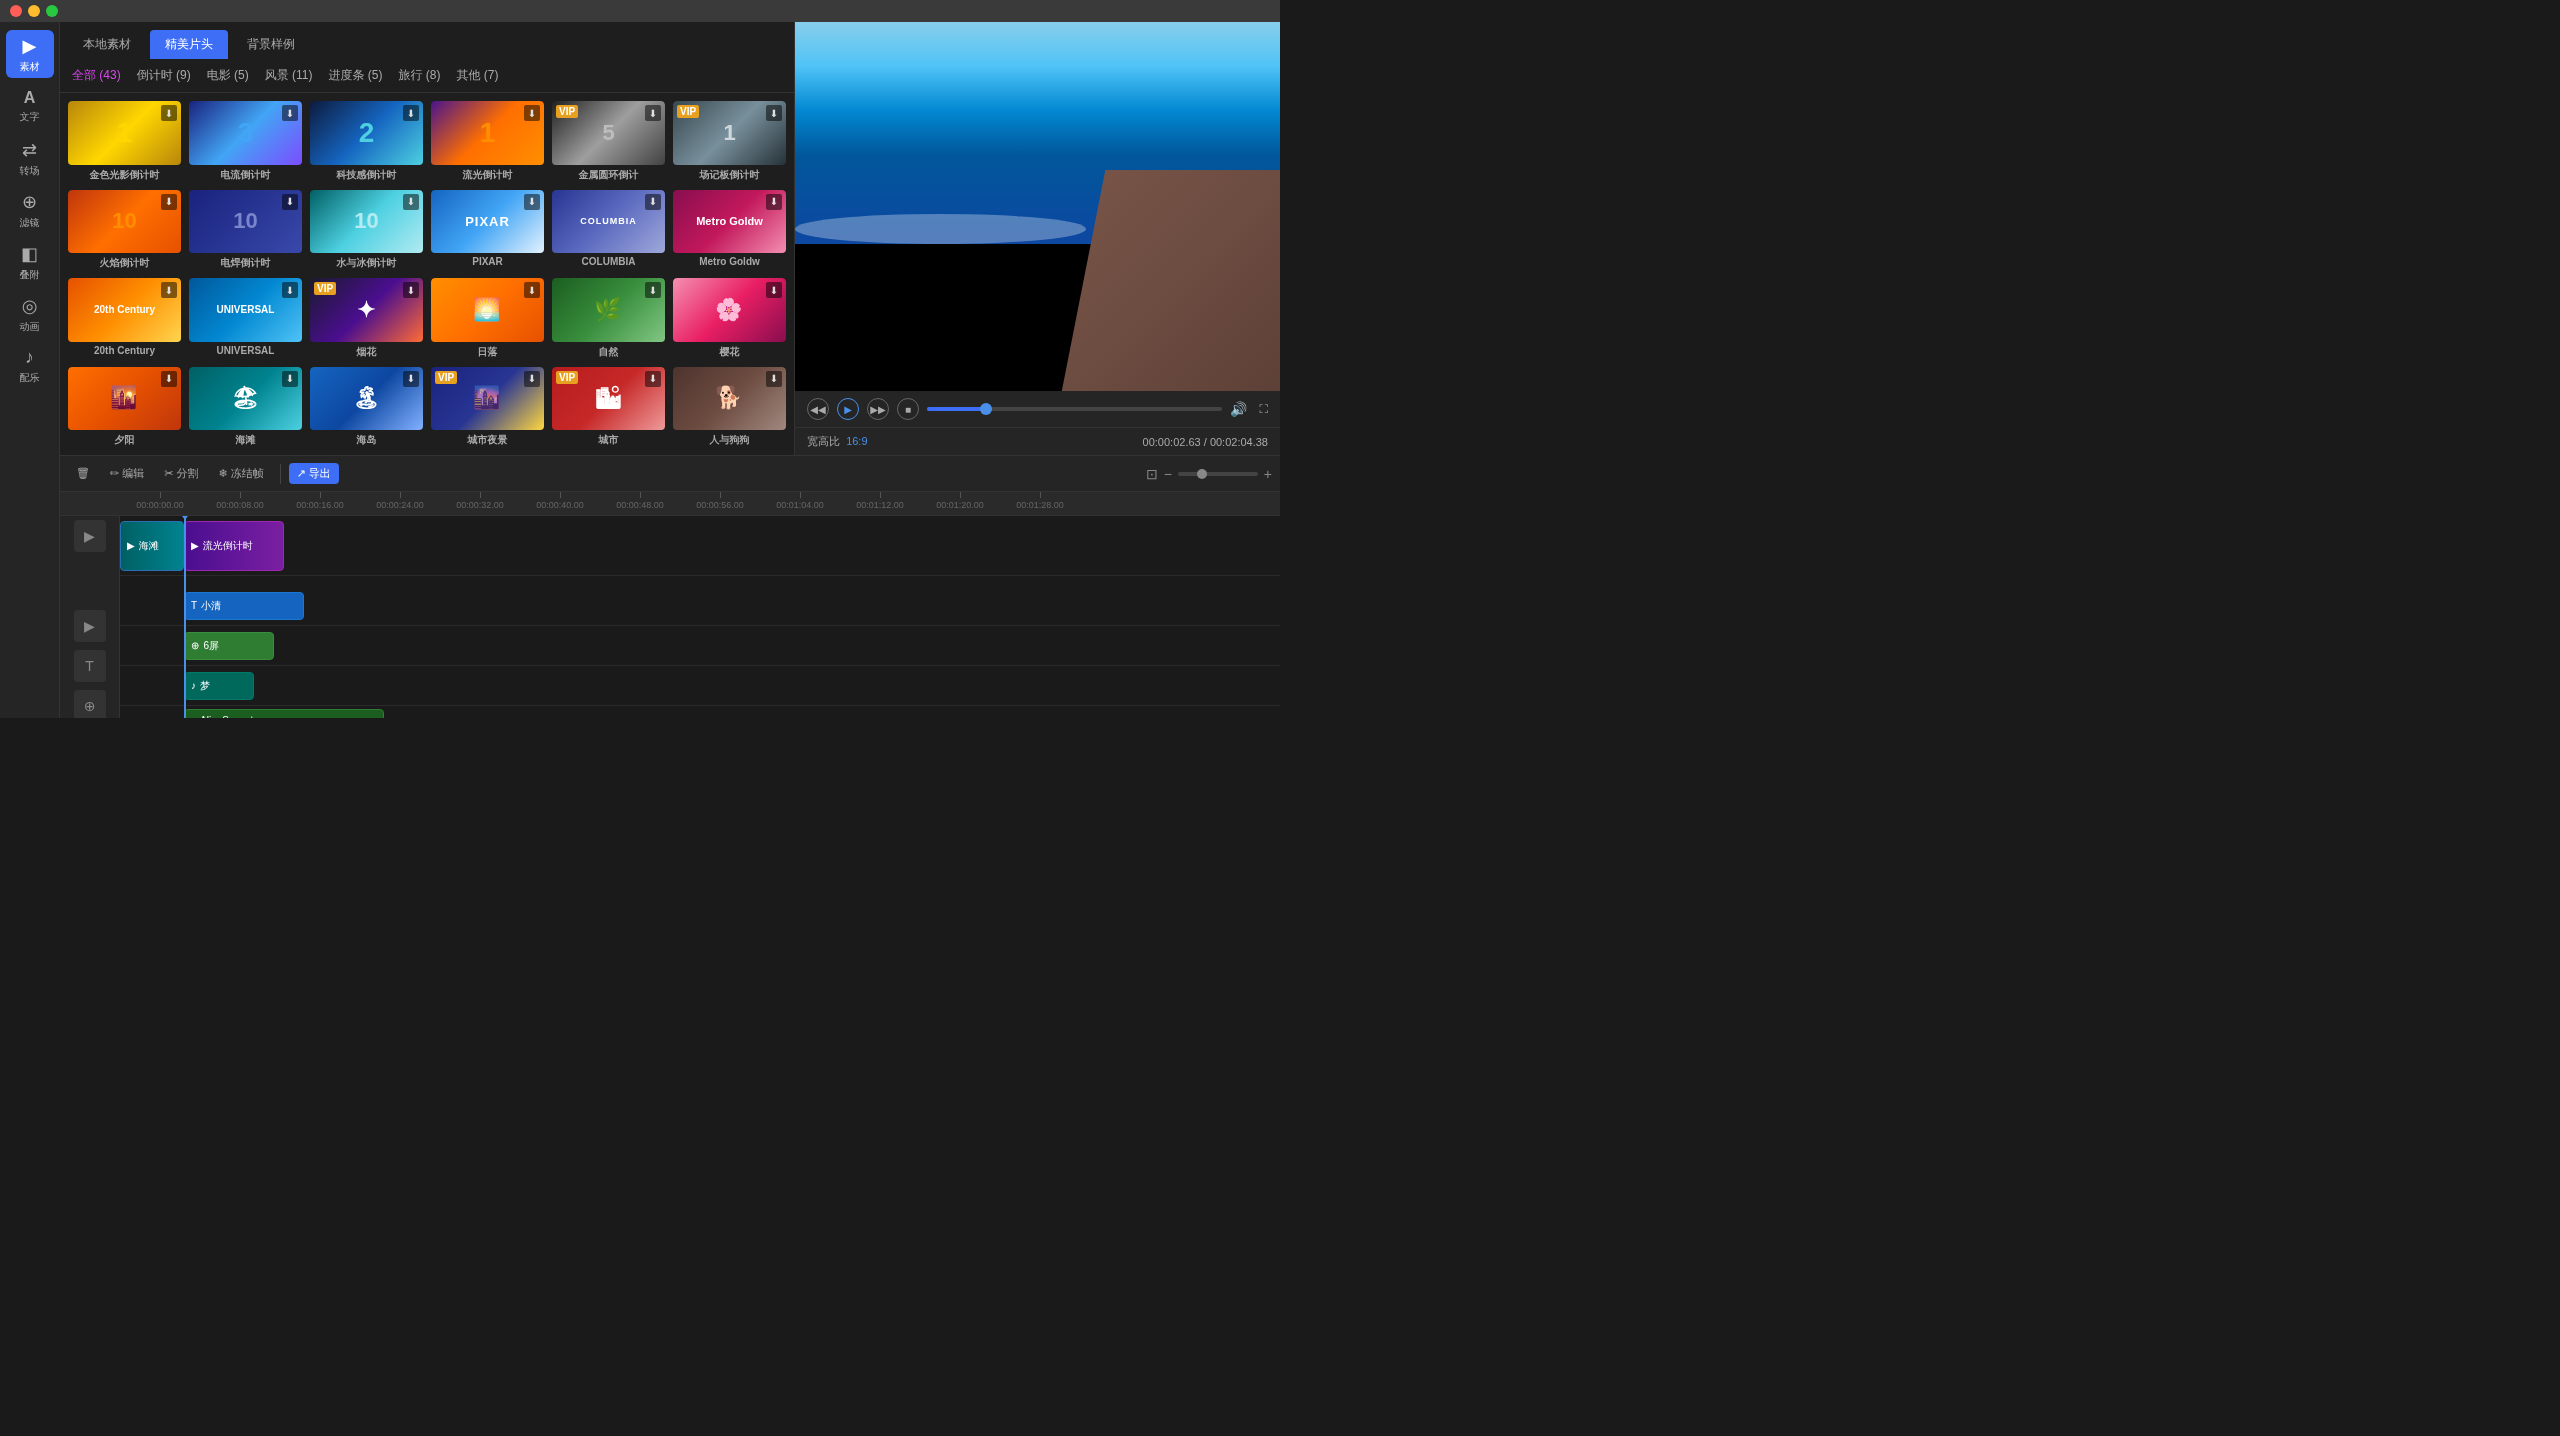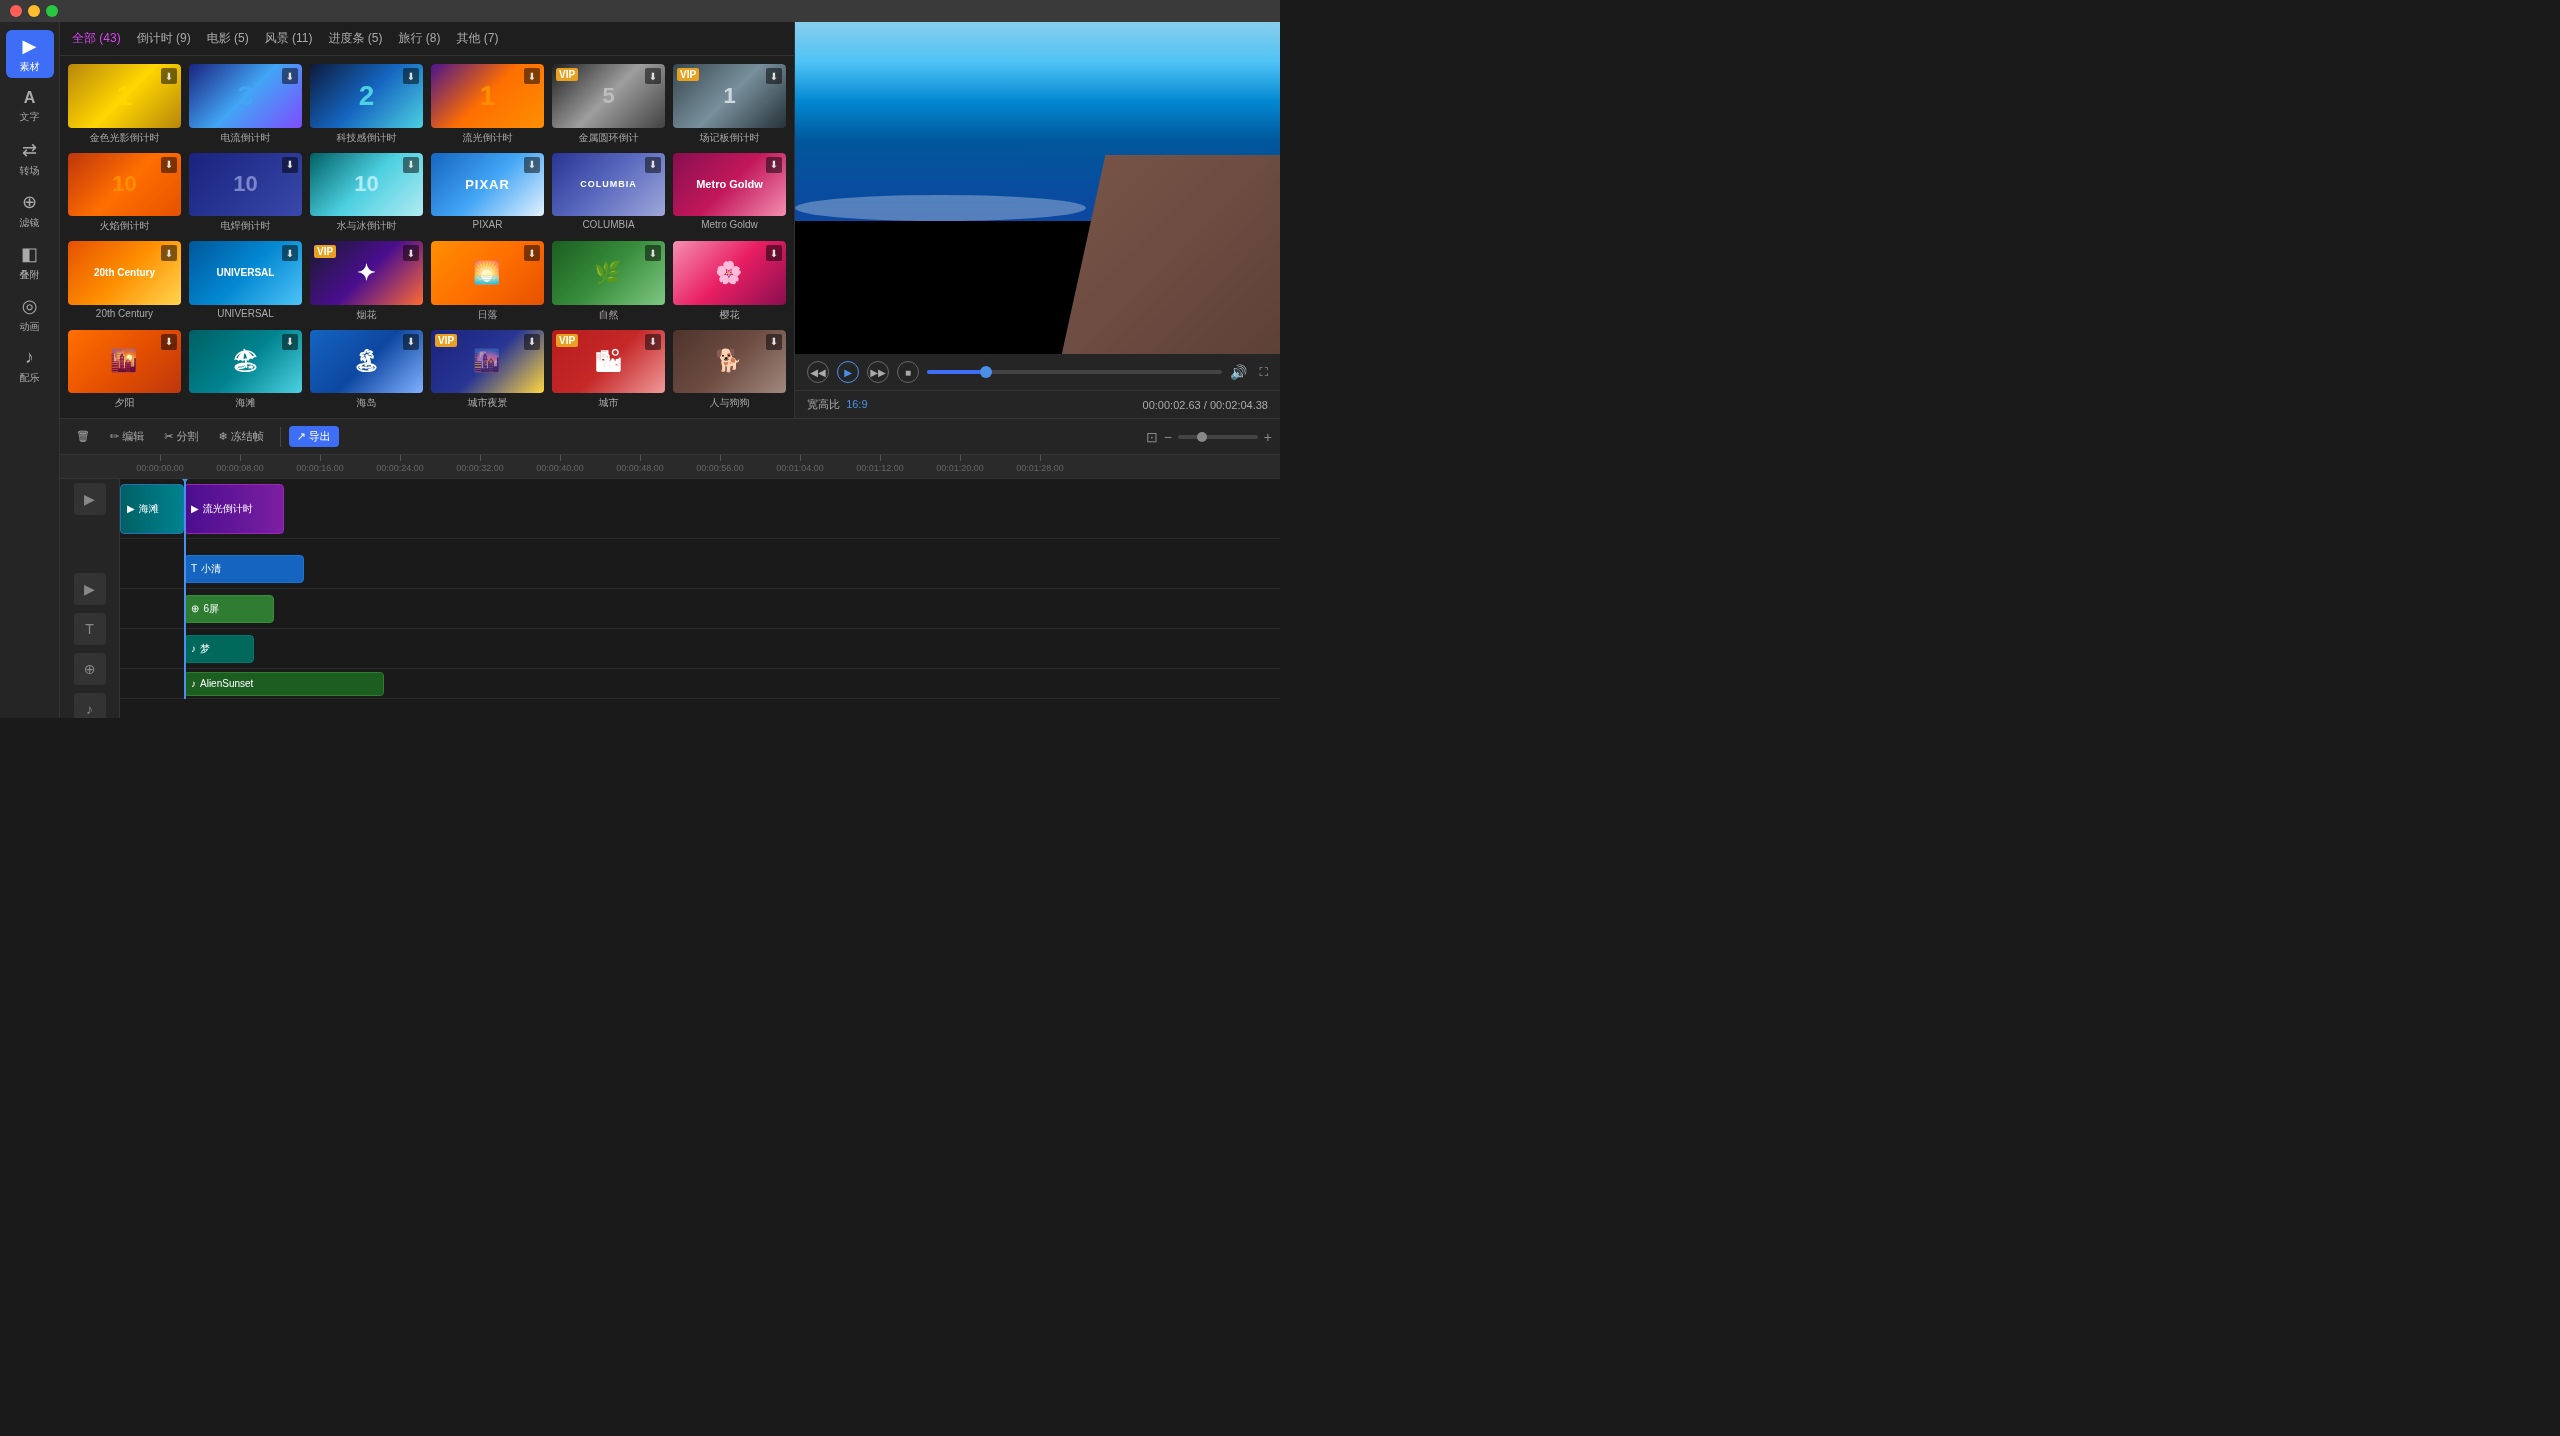--- a/index.html
+++ b/index.html
@@ -186,20 +186,21 @@
       font-size: 10px;
       font-weight: bold;
       padding: 1px 3px;
       border-radius: 2px;
     }
     .media-label {
       font-size: 10px;
       color: #aaa;
       margin-top: 3px;
       text-align: center;
+      font-weight: bold;
     }
 
     
     .thumb-gold { background: linear-gradient(135deg, #b8860b, #ffd700, #b8860b); }
     .thumb-electric { background: linear-gradient(135deg, #1a237e, #42a5f5, #7c4dff); }
     .thumb-tech { background: linear-gradient(135deg, #0d1b3e, #1565c0, #4dd0e1); }
     .thumb-flow { background: linear-gradient(135deg, #4a148c, #ff6f00, #ff8f00); }
     .thumb-metal { background: linear-gradient(135deg, #212121, #9e9e9e, #424242); }
     .thumb-slate { background: linear-gradient(135deg, #37474f, #78909c, #263238); }
     .thumb-fire { background: linear-gradient(135deg, #bf360c, #ff6f00, #e65100); }
@@ -574,20 +575,25 @@
       <span class="sidebar-icon">♪</span>
       <span>配乐</span>
     </div>
   </div>
 
   <div class="content-area">
 
     <div class="top-section">
 
       <div class="media-browser">
+        <div class="tab-bar">
+          <div class="tab">本地素材</div>
+          <div class="tab active">精美片头</div>
+          <div class="tab">背景样例</div>
+        </div>
         <div class="filter-bar">
           <span class="filter-item active">全部 (43)</span>
           <span class="filter-item">倒计时 (9)</span>
           <span class="filter-item">电影 (5)</span>
           <span class="filter-item">风景 (11)</span>
           <span class="filter-item">进度条 (5)</span>
           <span class="filter-item">旅行 (8)</span>
           <span class="filter-item">其他 (7)</span>
         </div>
         <div class="media-grid">

